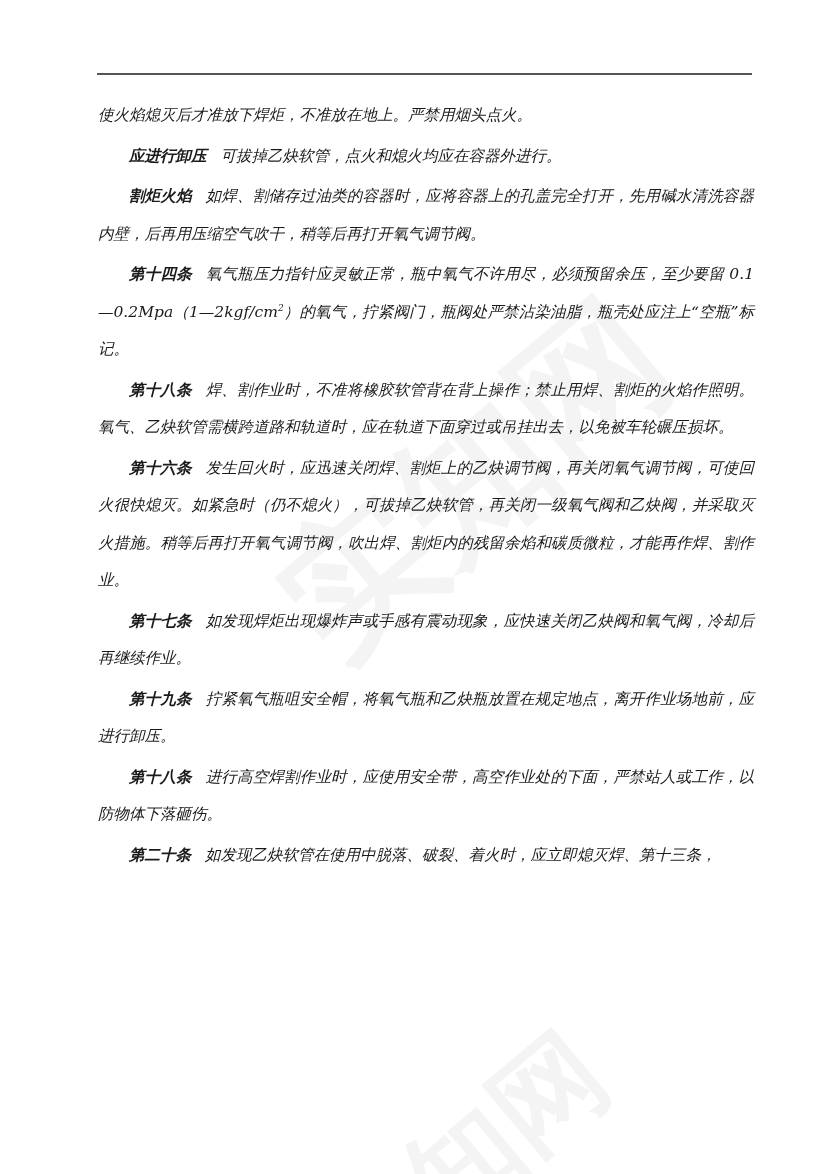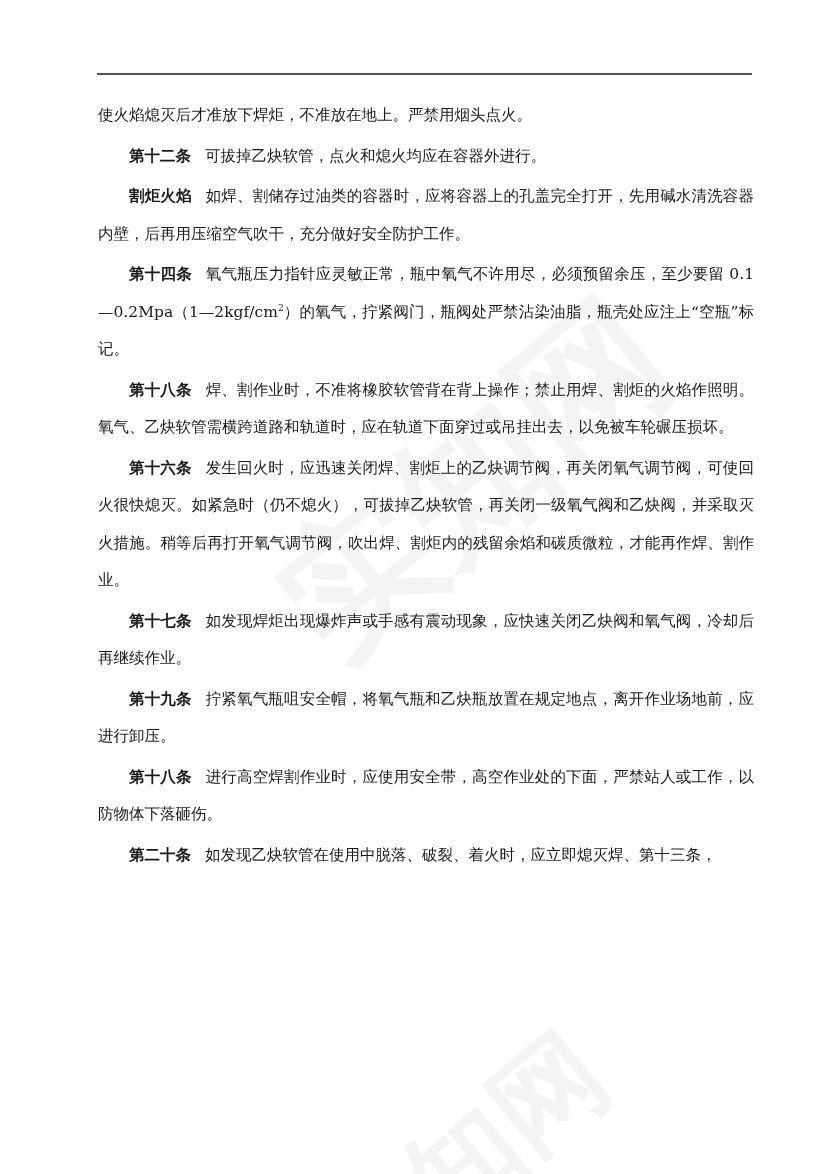--- a/index.html
+++ b/index.html
@@ -29,20 +29,21 @@
       top: 97px;
       width: 656px;
     }
     .para {
       font-size: 15.5px;
       line-height: 37.5px;
       margin: 0 0 2px 0;
       text-align: justify;
       text-justify: inter-ideograph;
       word-break: break-all;
+      font-style: italic;
     }
     .para.cont {
       text-indent: 0;
     }
     .para.article {
       text-indent: 31px;
     }
     .article-num {
       font-weight: bold;
       margin-right: 14px;
@@ -81,25 +82,25 @@
 
 <div class="header-rule"></div>
 
 <div class="page-body">
 
   <p class="para cont">
     <span>使火焰熄灭后才准放下焊炬，不准放在地上。严禁用烟头点火。</span>
   </p>
 
   <p class="para article">
-    <span class="article-num">第十二条</span><span>可拔掉乙炔软管，点火和熄火均应在容器外进行。</span>
+    <span class="article-num">应进行卸压</span><span>可拔掉乙炔软管，点火和熄火均应在容器外进行。</span>
   </p>
 
   <p class="para article">
-    <span class="article-num">割炬火焰</span><span>如焊、割储存过油类的容器时，应将容器上的孔盖完全打开，先用碱水清洗容器内壁，后再用压缩空气吹干，充分做好安全防护工作。</span>
+    <span class="article-num">割炬火焰</span><span>如焊、割储存过油类的容器时，应将容器上的孔盖完全打开，先用碱水清洗容器内壁，后再用压缩空气吹干，稍等后再打开氧气调节阀。</span>
   </p>
 
   <p class="para article">
     <span class="article-num">第十四条</span><span>氧气瓶压力指针应灵敏正常，瓶中氧气不许用尽，必须预留余压，至少要留 0.1—0.2Mpa（1—2kgf/cm</span><sup>2</sup><span>）的氧气，拧紧阀门，瓶阀处严禁沾染油脂，瓶壳处应注上“空瓶”标记。</span>
   </p>
 
   <p class="para article">
     <span class="article-num">第十八条</span><span>焊、割作业时，不准将橡胶软管背在背上操作；禁止用焊、割炬的火焰作照明。氧气、乙炔软管需横跨道路和轨道时，应在轨道下面穿过或吊挂出去，以免被车轮碾压损坏。</span>
   </p>
 

